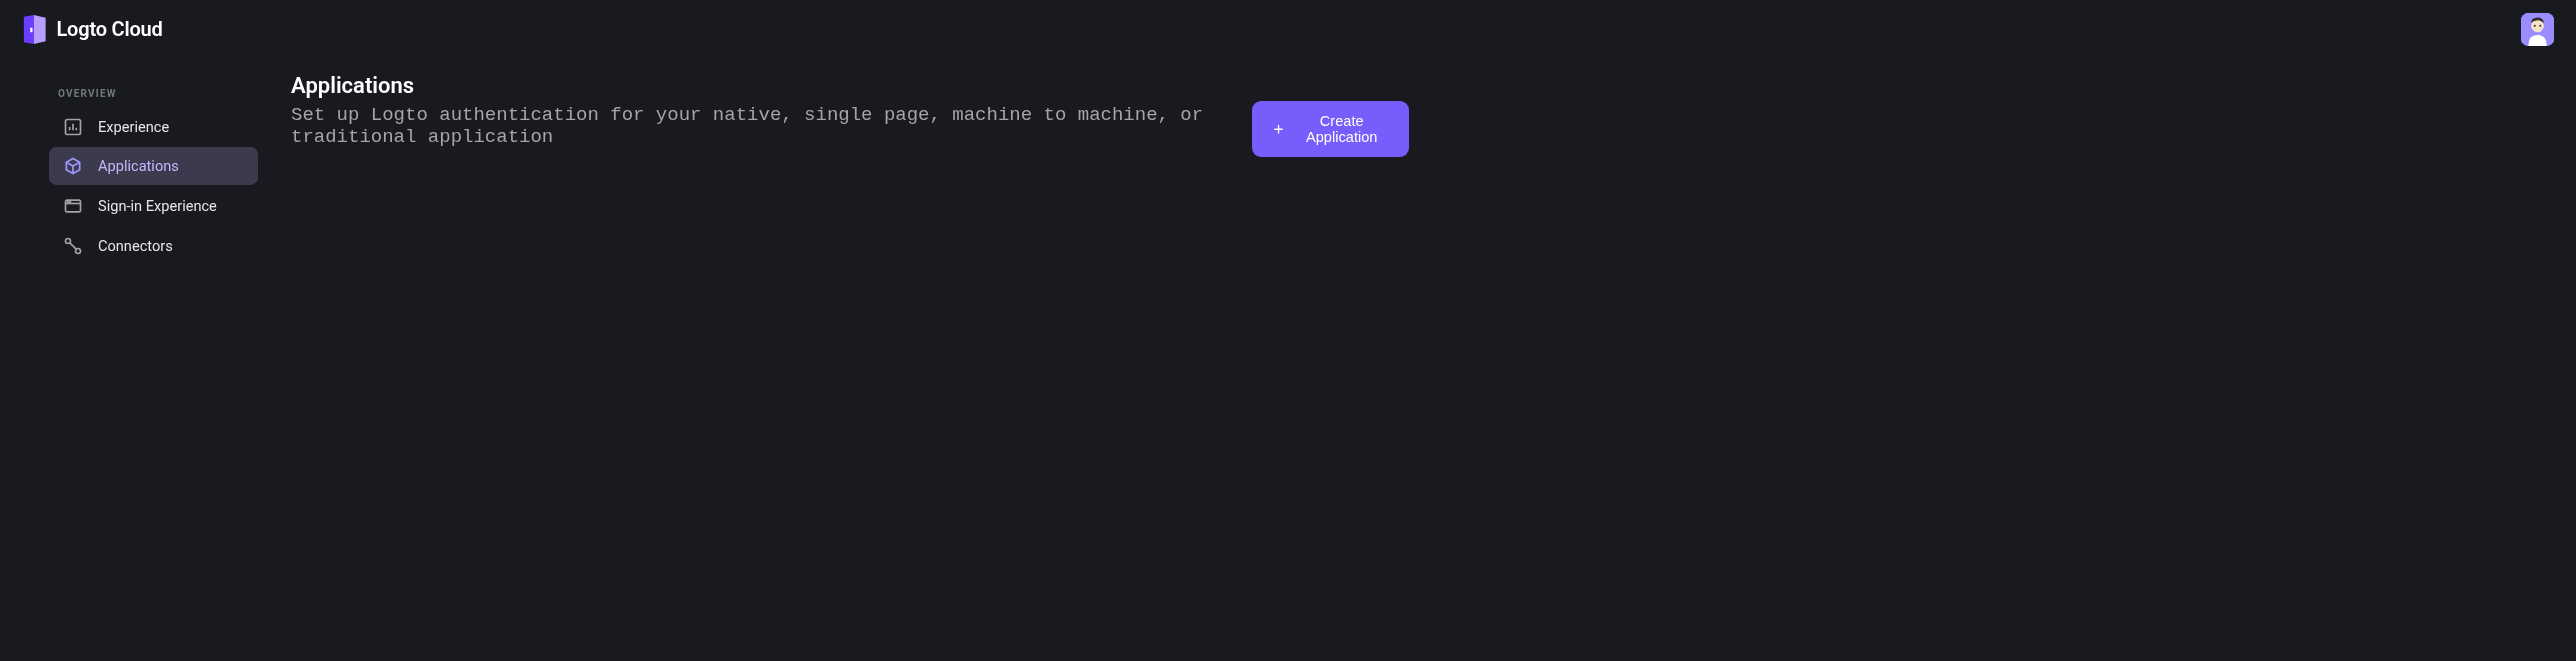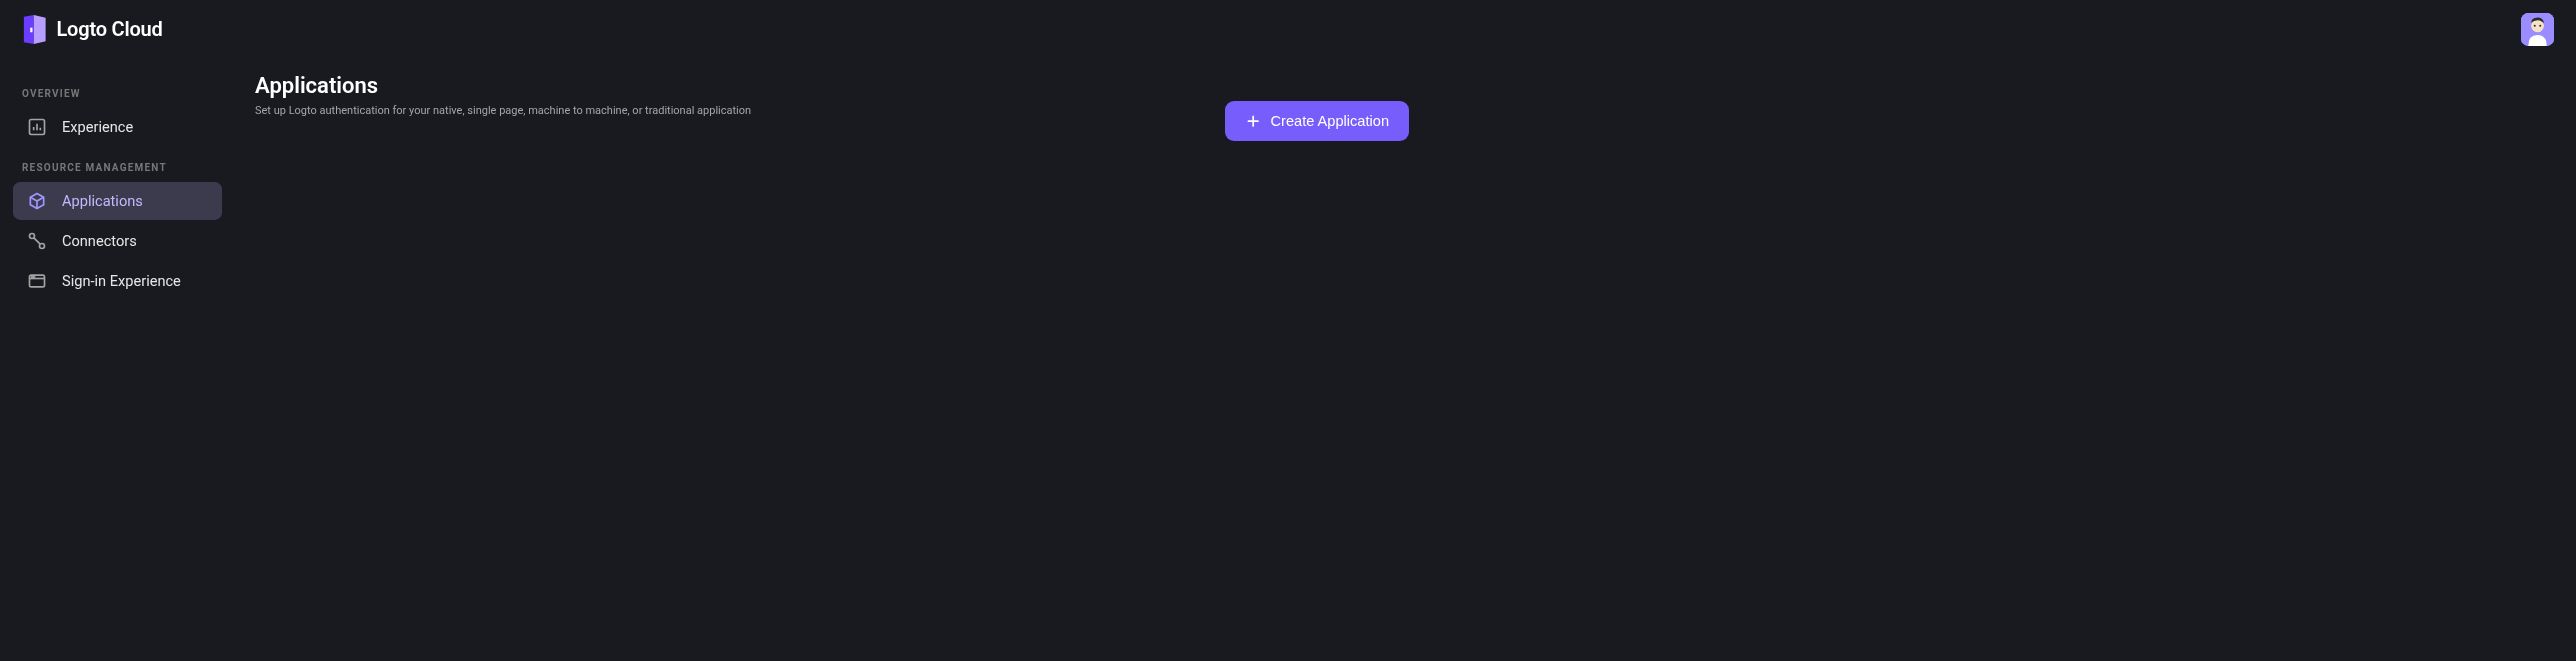--- a/index.html
+++ b/index.html
@@ -11,20 +11,21 @@
       font-family: -apple-system, BlinkMacSystemFont, "Segoe UI", Roboto, Helvetica, Arial, sans-serif;
       background: #181a1f;
       color: #ffffff;
       width: 1431px;
       height: 367px;
       overflow: hidden;
     }
     .app {
       display: flex;
       height: 100%;
+      padding-left: 36px;
     }
     .header {
       position: absolute;
       top: 0;
       left: 0;
       right: 0;
       height: 58px;
       display: flex;
       align-items: center;
       justify-content: space-between;
@@ -104,22 +105,23 @@
       justify-content: space-between;
       align-items: flex-start;
       margin-bottom: 20px;
     }
     .page-title {
       font-size: 22px;
       font-weight: 600;
       margin-bottom: 5.5px;
     }
     .page-subtitle {
-      font-size: 11px;
+      font-size: 19px;
       color: #a5a5a8;
+      font-family: Liberation Mono, monospace;
     }
     .create-btn {
       background: #775dfb;
       color: #ffffff;
       border: none;
       border-radius: 9px;
       padding: 12px 20px;
       font-size: 14.6px;
       font-weight: 500;
       display: flex;
@@ -180,44 +182,43 @@
   <nav class="sidebar">
     <div class="sidebar-section-title">OVERVIEW</div>
     <div class="sidebar-item">
       <svg class="sidebar-icon" viewBox="0 0 24 24" fill="none" stroke="currentColor" stroke-width="2">
         <rect x="3" y="3" width="18" height="18" rx="2"></rect>
         <path d="M8 16 L8 12 M12 16 L12 8 M16 16 L16 13"></path>
       </svg>
       <span>Experience</span>
     </div>
 
-    <div class="sidebar-section-title">RESOURCE MANAGEMENT</div>
     <div class="sidebar-item active">
       <svg class="sidebar-icon" viewBox="0 0 24 24" fill="none" stroke="currentColor" stroke-width="2">
         <path d="M12 3 L20 7.5 L20 16.5 L12 21 L4 16.5 L4 7.5 Z"></path>
         <path d="M4 7.5 L12 12 L20 7.5 M12 12 L12 21"></path>
       </svg>
       <span>Applications</span>
-    </div>
-    <div class="sidebar-item">
-      <svg class="sidebar-icon" viewBox="0 0 24 24" fill="none" stroke="currentColor" stroke-width="2">
-        <circle cx="6" cy="6" r="3"></circle>
-        <circle cx="18" cy="18" r="3"></circle>
-        <path d="M8.5 8.5 L15.5 15.5"></path>
-      </svg>
-      <span>Connectors</span>
     </div>
     <div class="sidebar-item">
       <svg class="sidebar-icon" viewBox="0 0 24 24" fill="none" stroke="currentColor" stroke-width="2">
         <rect x="3" y="5" width="18" height="14" rx="2"></rect>
         <path d="M3 9 L21 9"></path>
         <circle cx="6" cy="7" r="0.6" fill="currentColor"></circle>
         <circle cx="8.5" cy="7" r="0.6" fill="currentColor"></circle>
       </svg>
       <span>Sign-in Experience</span>
+    </div>
+    <div class="sidebar-item">
+      <svg class="sidebar-icon" viewBox="0 0 24 24" fill="none" stroke="currentColor" stroke-width="2">
+        <circle cx="6" cy="6" r="3"></circle>
+        <circle cx="18" cy="18" r="3"></circle>
+        <path d="M8.5 8.5 L15.5 15.5"></path>
+      </svg>
+      <span>Connectors</span>
     </div>
   </nav>
 
   <main class="main">
     <div class="page-header">
       <div>
         <h1 class="page-title">Applications</h1>
         <p class="page-subtitle">Set up Logto authentication for your native, single page, machine to machine, or traditional application</p>
       </div>
       <button class="create-btn">

